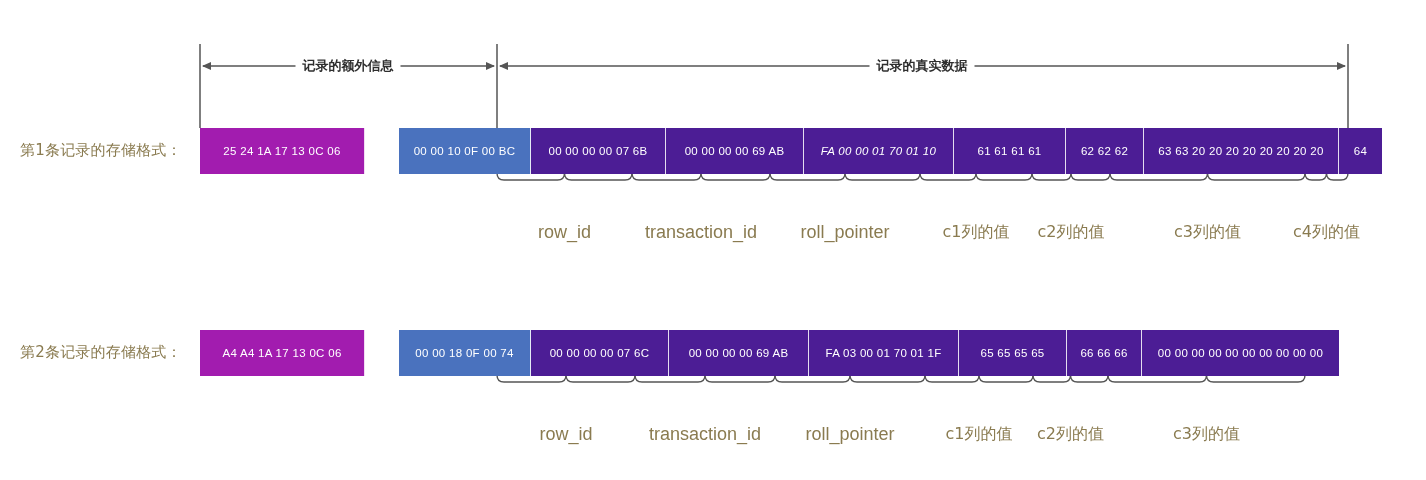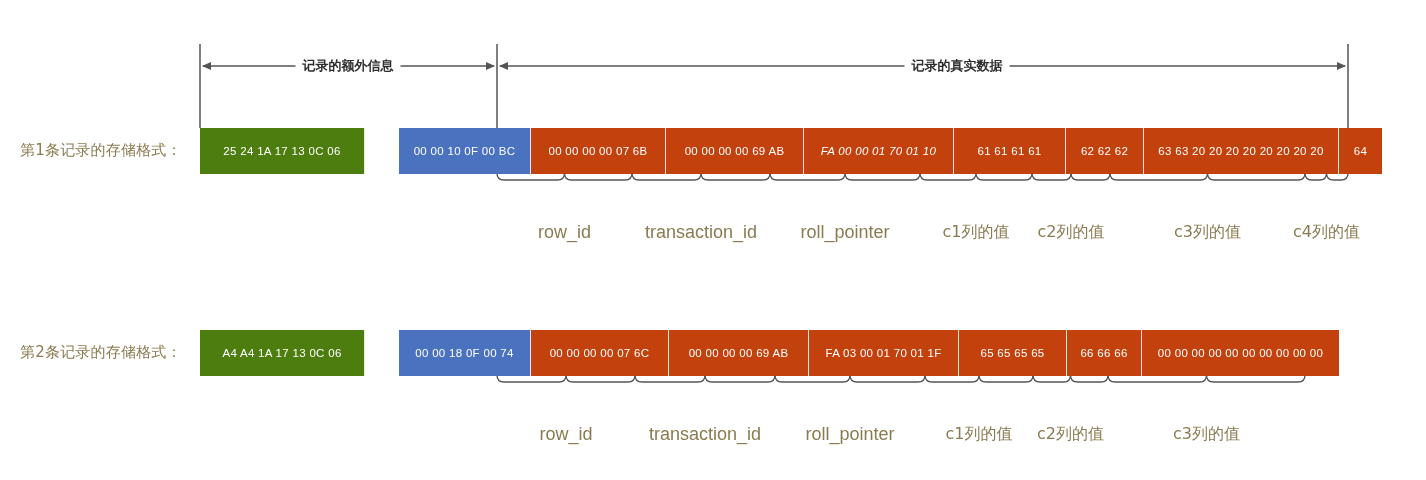--- a/index.html
+++ b/index.html
@@ -52,23 +52,23 @@
     justify-content: center;
     color: #ffffff;
     font-size: 11.5px;
     font-family: "Liberation Sans", "DejaVu Sans", sans-serif;
     letter-spacing: 0.3px;
     white-space: nowrap;
     border-right: 1px solid rgba(255,255,255,0.85);
     overflow: hidden;
   }
   .cell:last-child { border-right: none; }
-  .cell.blue-light { background: #4d7c0f; text-align: right; }
+  .cell.blue-light { background: #a21caf; text-align: right; }
   .cell.blue-dark  { background: #4A72BE; margin-left: 34px; }
-  .cell.orange     { background: #c2410c; }
+  .cell.orange     { background: #4c1d95; }
 
   
   .brace-label {
     position: absolute;
     font-size: 16px;
     color: #8a7b50;
     font-family: "DejaVu Sans", "Liberation Sans", sans-serif;
     text-align: center;
     white-space: nowrap;
     transform: translateX(-50%);
@@ -118,21 +118,21 @@
       <path d="M 1305 193 L 1305 187 Q 1305 180 1312 180 L 1319.5 180 Q 1326.5 180 1326.5 187 L 1326.5 197 M 1326.5 187 Q 1326.5 180 1333.5 180 L 1341 180 Q 1348 180 1348 187 L 1348 193" fill="none" stroke="#555555" stroke-width="1.4" transform="translate(0,0) scale(1,-1) translate(0,-360)"></path>
       <path d="M 497 395 L 497 389 Q 497 382 504 382 L 559 382 Q 566 382 566 389 L 566 399 M 566 389 Q 566 382 573 382 L 628 382 Q 635 382 635 389 L 635 395" fill="none" stroke="#555555" stroke-width="1.4" transform="translate(0,0) scale(1,-1) translate(0,-764)"></path>
       <path d="M 635 395 L 635 389 Q 635 382 642 382 L 698 382 Q 705 382 705 389 L 705 399 M 705 389 Q 705 382 712 382 L 768 382 Q 775 382 775 389 L 775 395" fill="none" stroke="#555555" stroke-width="1.4" transform="translate(0,0) scale(1,-1) translate(0,-764)"></path>
       <path d="M 775 395 L 775 389 Q 775 382 782 382 L 843 382 Q 850 382 850 389 L 850 399 M 850 389 Q 850 382 857 382 L 918 382 Q 925 382 925 389 L 925 395" fill="none" stroke="#555555" stroke-width="1.4" transform="translate(0,0) scale(1,-1) translate(0,-764)"></path>
       <path d="M 925 395 L 925 389 Q 925 382 932 382 L 972 382 Q 979 382 979 389 L 979 399 M 979 389 Q 979 382 986 382 L 1026 382 Q 1033 382 1033 389 L 1033 395" fill="none" stroke="#555555" stroke-width="1.4" transform="translate(0,0) scale(1,-1) translate(0,-764)"></path>
       <path d="M 1033 395 L 1033 389 Q 1033 382 1040 382 L 1063.5 382 Q 1070.5 382 1070.5 389 L 1070.5 399 M 1070.5 389 Q 1070.5 382 1077.5 382 L 1101 382 Q 1108 382 1108 389 L 1108 395" fill="none" stroke="#555555" stroke-width="1.4" transform="translate(0,0) scale(1,-1) translate(0,-764)"></path>
       <path d="M 1108 395 L 1108 389 Q 1108 382 1115 382 L 1199.5 382 Q 1206.5 382 1206.5 389 L 1206.5 399 M 1206.5 389 Q 1206.5 382 1213.5 382 L 1298 382 Q 1305 382 1305 389 L 1305 395" fill="none" stroke="#555555" stroke-width="1.4" transform="translate(0,0) scale(1,-1) translate(0,-764)"></path>
     </svg>
   <div id="dom-layer">
       <div class="arrow-label" style="left: 348px; top: 66px;">记录的额外信息</div>
-      <div class="arrow-label" style="left: 922px; top: 66px; margin-left: 35px;">记录的真实数据</div>
+      <div class="arrow-label" style="left: 922px; top: 66px;">记录的真实数据</div>
       <div class="row-label" style="left: 20px; top: 141px;">第1条记录的存储格式：</div>
       <div class="bar" style="left: 200px; top: 128px; width: 1148px;">
         <div class="cell blue-light" style="width: 165px; flex: 0 0 165px;">25 24 1A 17 13 0C 06</div>
         <div class="cell blue-dark" style="width: 132px; flex: 0 0 132px;">00 00 10 0F 00 BC</div>
         <div class="cell orange" style="width: 135px; flex: 0 0 135px;">00 00 00 00 07 6B</div>
         <div class="cell orange" style="width: 138px; flex: 0 0 138px;">00 00 00 00 69 AB</div>
         <div class="cell orange" style="width: 150px; flex: 0 0 150px; font-style: italic;">FA 00 00 01 70 01 10</div>
         <div class="cell orange" style="width: 112px; flex: 0 0 112px;">61 61 61 61</div>
         <div class="cell orange" style="width: 78px; flex: 0 0 78px;">62 62 62</div>
         <div class="cell orange" style="width: 195px; flex: 0 0 195px;">63 63 20 20 20 20 20 20 20 20</div>

